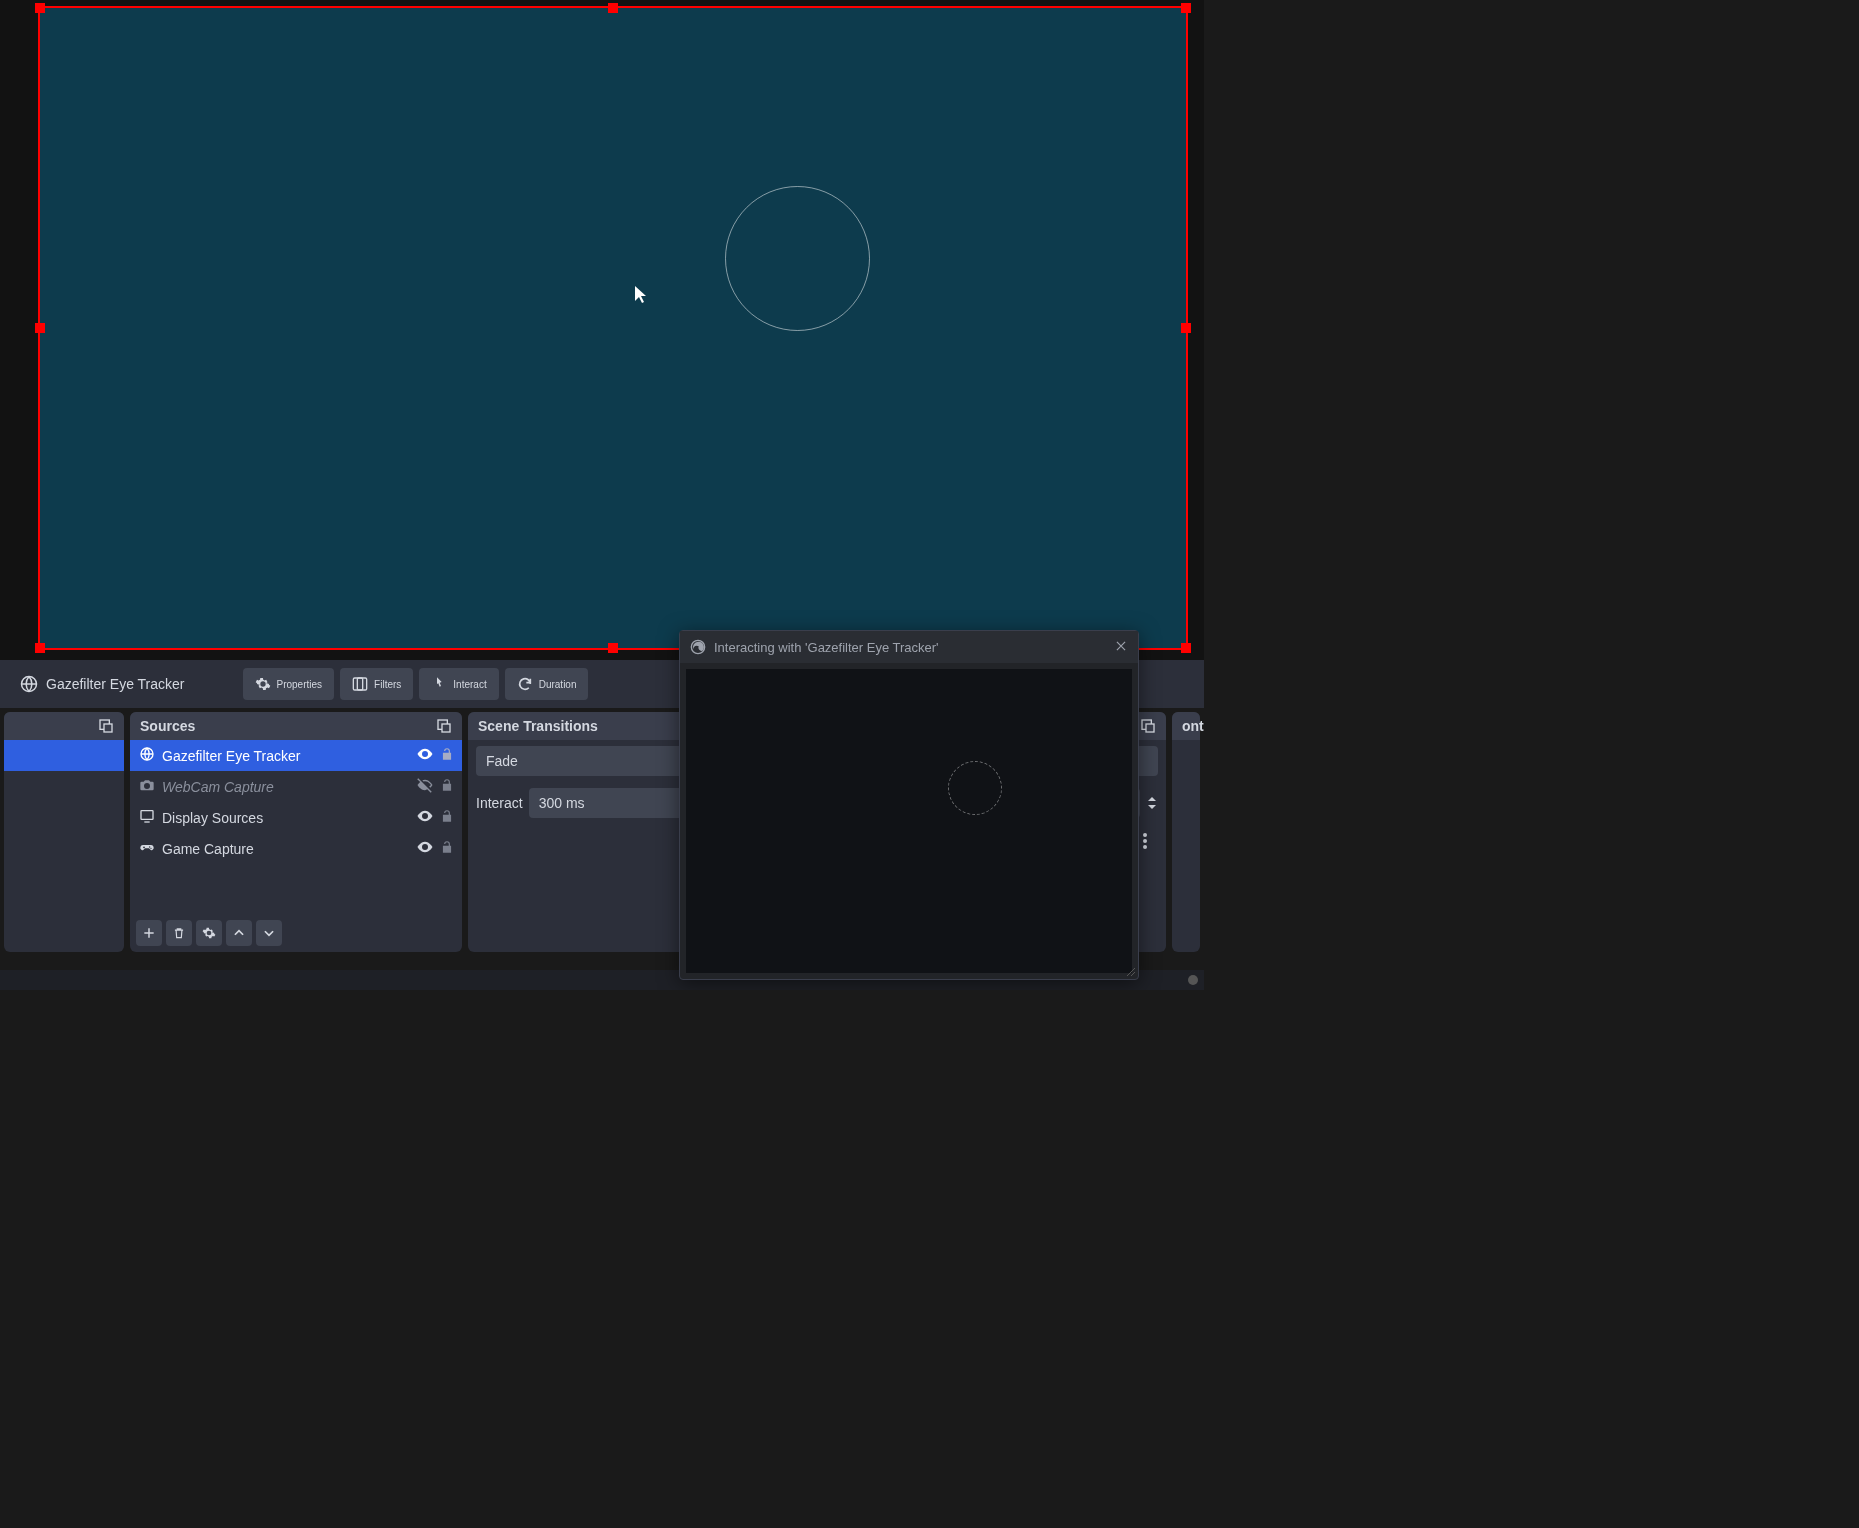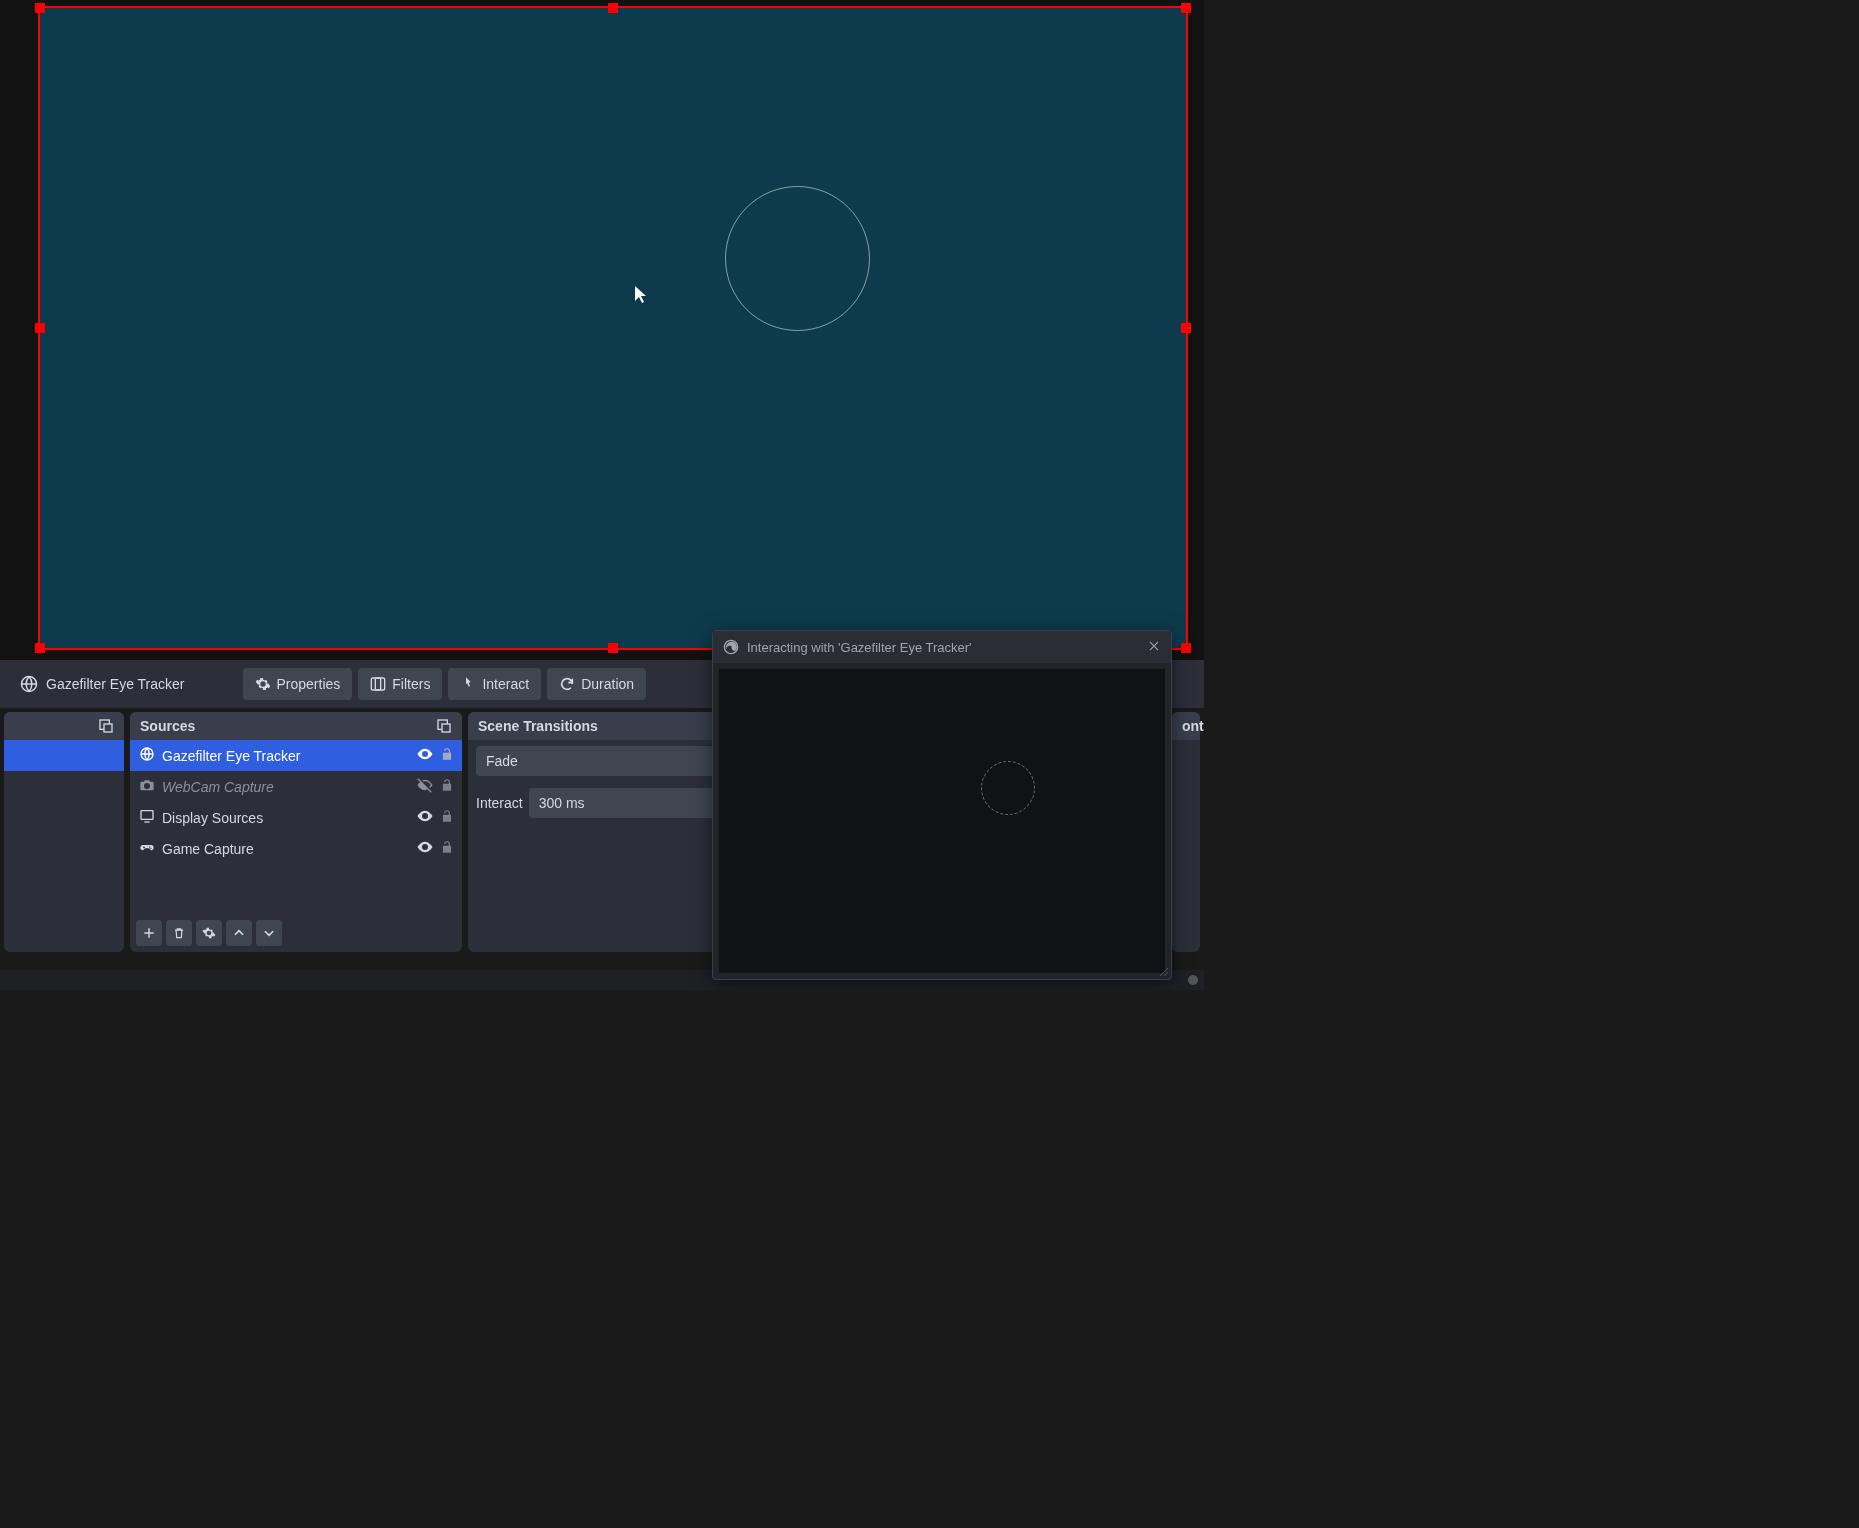--- a/index.html
+++ b/index.html
@@ -80,21 +80,21 @@
   .toolbar-btn {
     display: flex;
     align-items: center;
     gap: 6px;
     background: #404552;
     color: #d4d8e0;
     border: none;
     border-radius: 4px;
     padding: 8px 12px;
     cursor: pointer;
-    font-size: 14px;
+    font-size: 10px;
   }
 
   
   .panel-row {
     display: flex;
     height: 248px;
     gap: 6px;
     padding: 4px;
   }
   .scenes-col { width: 120px; display:flex; flex-direction:column; }
@@ -189,21 +189,21 @@
   .transition-footer {
     display: flex;
     justify-content: flex-end;
     gap: 6px;
     padding: 4px 8px;
   }
 
   
   .interact-window {
     position: absolute;
-    left: 712px;
+    left: 679px;
     top: 630px;
     width: 460px;
     height: 350px;
     background: #222428;
     border: 1px solid #3a3e4c;
     border-radius: 4px;
     display: flex;
     flex-direction: column;
     box-shadow: 0 4px 20px rgba(0,0,0,0.5);
   }

